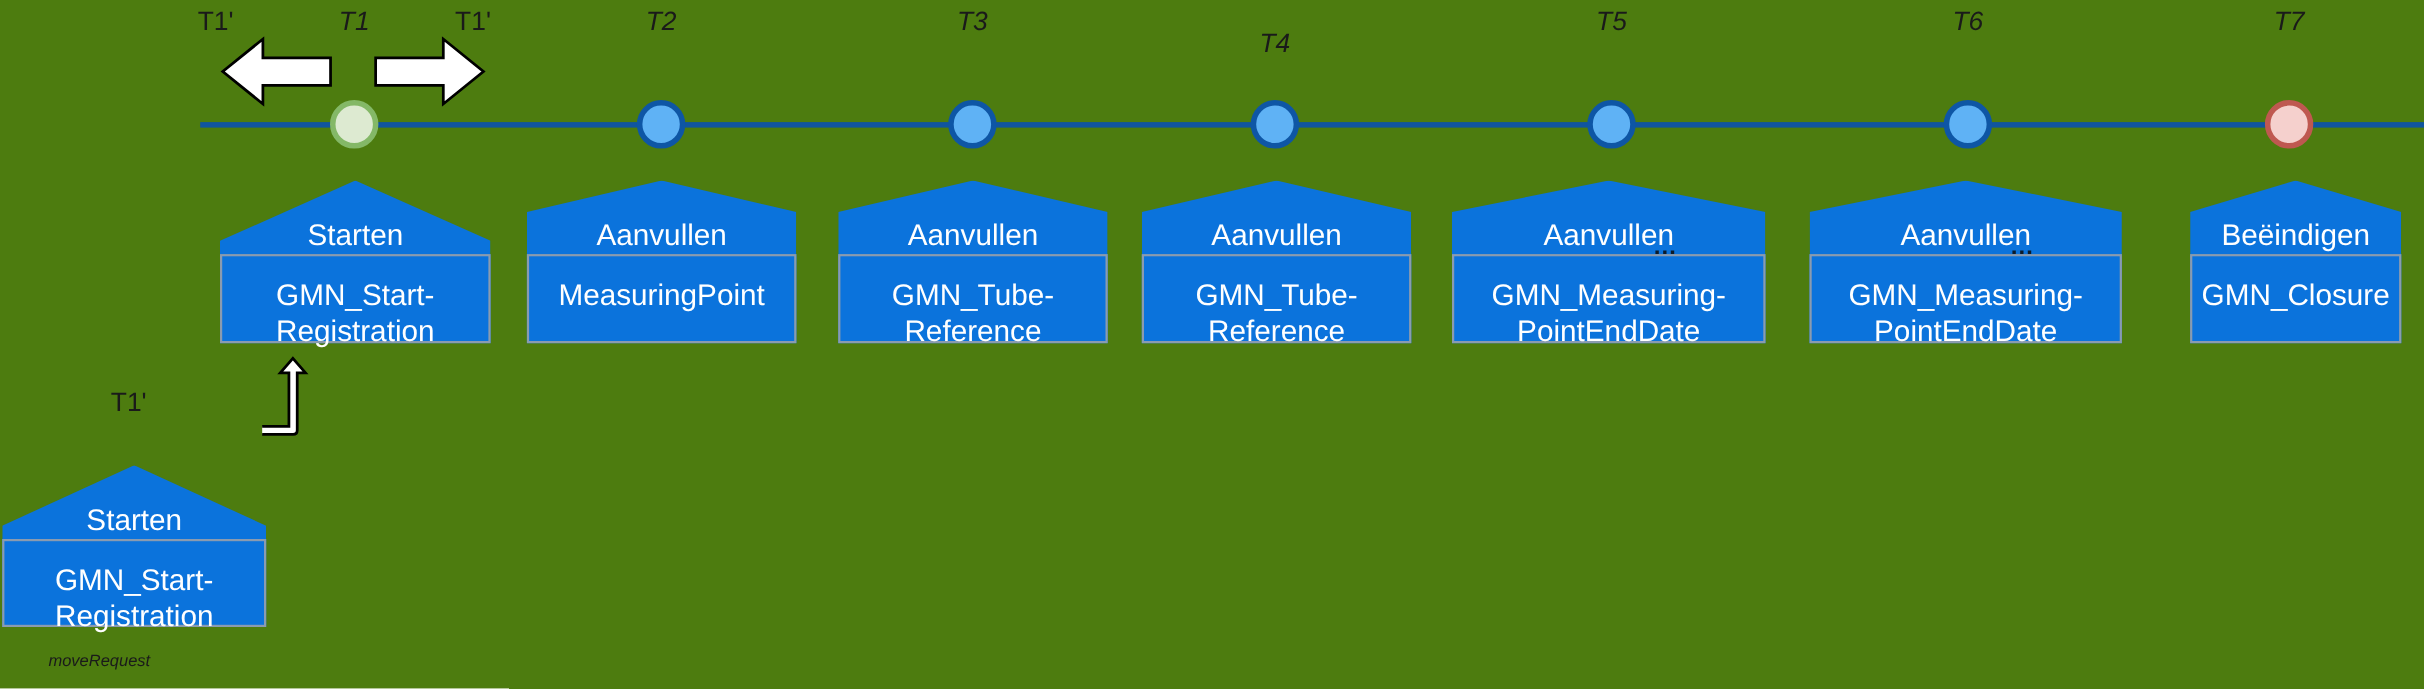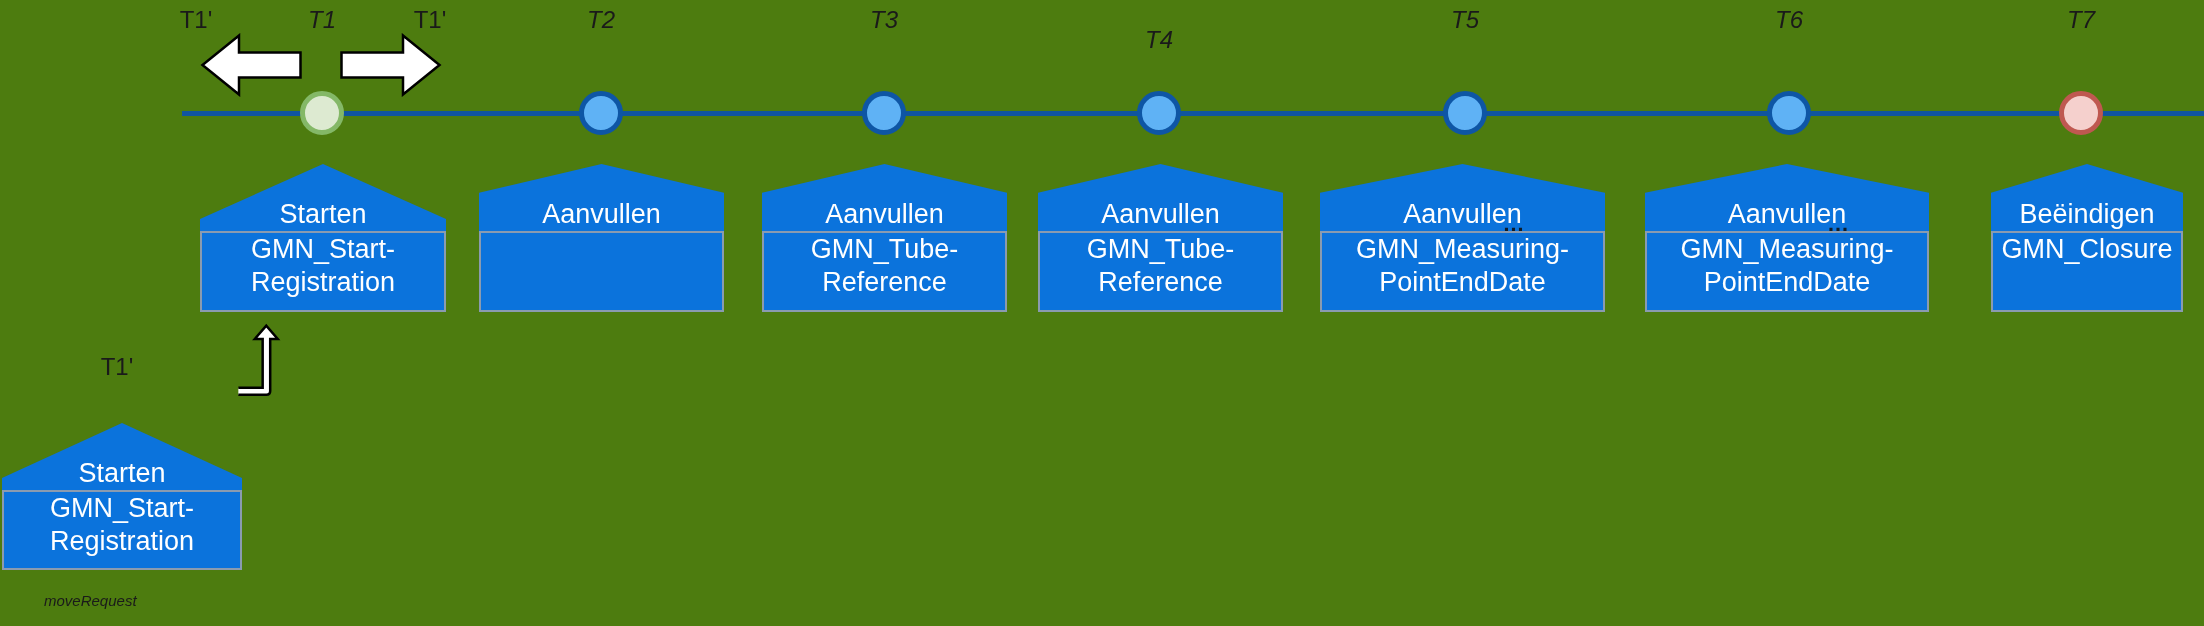--- a/index.html
+++ b/index.html
@@ -12,21 +12,21 @@
   .t-label{position:absolute;top:6px;width:120px;text-align:center;font-size:24px;color:var(--label);z-index:3;font-style:italic;}
   .circle{position:absolute;top:91px;width:34px;height:34px;border-radius:50%;border:5px solid #0e56a5;z-index:3;background:#5fb2f5;}
   .house{position:absolute;top:164px;z-index:2;}
   .house.detached{top:423px;}
   .roof{position:relative;height:67px;background:var(--blue);
         clip-path:polygon(50% 0,100% 43%,100% 100%,0 100%,0 43%);}
   .roof.steep{clip-path:polygon(50% 0,100% 82%,100% 100%,0 100%,0 82%);}
   .roof-label{position:absolute;bottom:1px;left:0;width:100%;text-align:center;color:#fff;font-size:27px;white-space:nowrap;}
   .ellipsis{position:absolute;bottom:-6px;left:50%;margin-left:40px;color:#0d1b2a;font-size:22px;font-weight:bold;letter-spacing:1px;}
   .body{box-sizing:border-box;height:81px;border:2px solid var(--boxborder);background:var(--blue);
-        text-align:center;color:#fff;font-size:27px;line-height:33px;padding-top:0;white-space:nowrap;}
+        text-align:center;color:#fff;font-size:27px;line-height:33px;padding-top:19px;white-space:nowrap;}
   .house.detached .body{height:80px;}
   .free-label{position:absolute;width:120px;text-align:center;font-size:24px;color:var(--label);z-index:3;}
   .caption{position:absolute;font-size:15px;color:var(--label);z-index:3;white-space:nowrap;font-style:italic;}
   svg.block-arrow{position:absolute;z-index:1;}
 </style>
 </head>
 <body>
 
 <div id="stage" style="--blue: #0b73dc; --line: #10559f; --boxborder: #8a9bb0; --label: #1a1a1a;">
 
@@ -74,20 +74,21 @@
   </div>
 
   <div class="t-label" style="left: 541px;">T2</div>
   <div class="circle" style="left: 579px; background: rgb(95, 178, 245); border-color: rgb(14, 86, 165);"></div>
   <div class="house" style="left: 479px; width: 245px;">
     <div class="roof">
       <div class="roof-label">Aanvullen</div>
 
     </div>
     <div class="body">
+      <div class="line2">MeasuringPoint</div>
     </div>
   </div>
 
   <div class="t-label" style="left: 824px;">T3</div>
   <div class="circle" style="left: 862px; background: rgb(95, 178, 245); border-color: rgb(14, 86, 165);"></div>
   <div class="house" style="left: 762px; width: 245px;">
     <div class="roof">
       <div class="roof-label">Aanvullen</div>
 
     </div>

